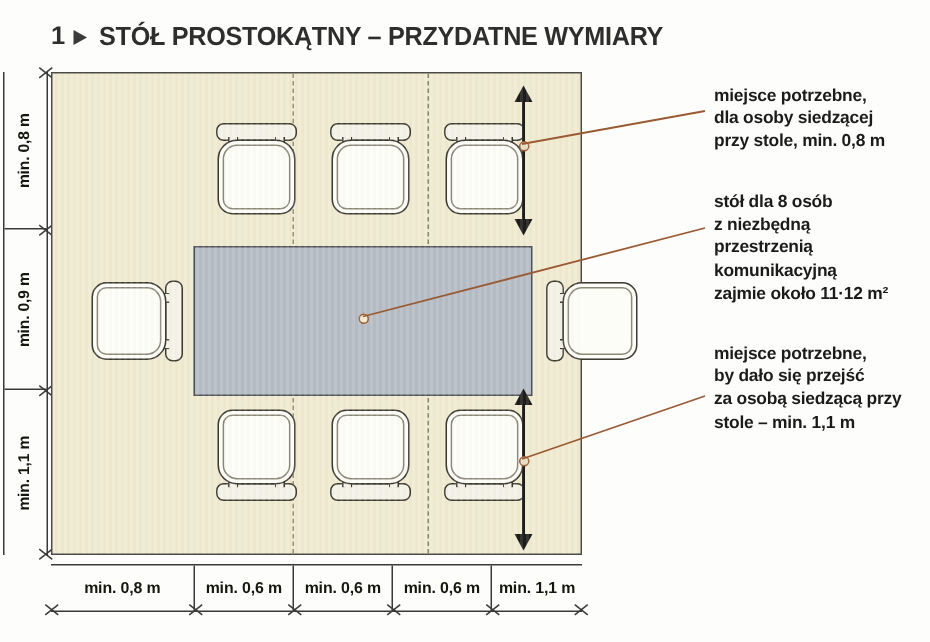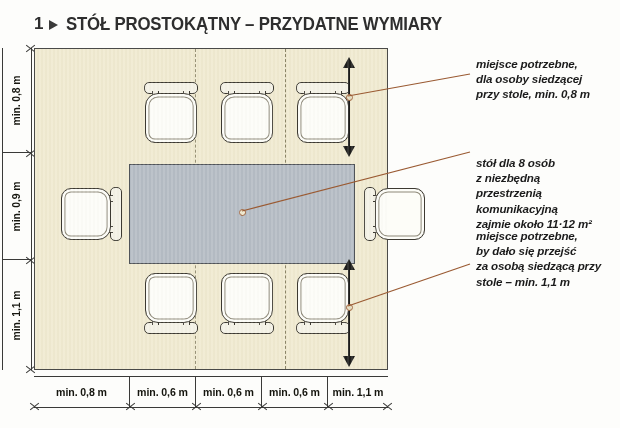--- a/index.html
+++ b/index.html
@@ -181,24 +181,23 @@
 
   
   .note {
     position: absolute;
     font-size: 11.6px;
     font-weight: bold;
     line-height: 15.2px;
     color: #1b1b1b;
     letter-spacing: -0.15px;
     white-space: pre-line;
-    font-style: italic;
   }
   #note-1 { left: 476px; top: 56px; }
-  #note-2 { left: 476px; top: 127px; margin-top: 28px; }
+  #note-2 { left: 476px; top: 127px; }
   #note-3 { left: 476px; top: 228px; }
 
   
   #dim-bottom {
     position: absolute;
     left: 34px;
     top: 376px;
     width: 354px;
     height: 32px;
     border-top: 1.3px solid #3a3a38;

